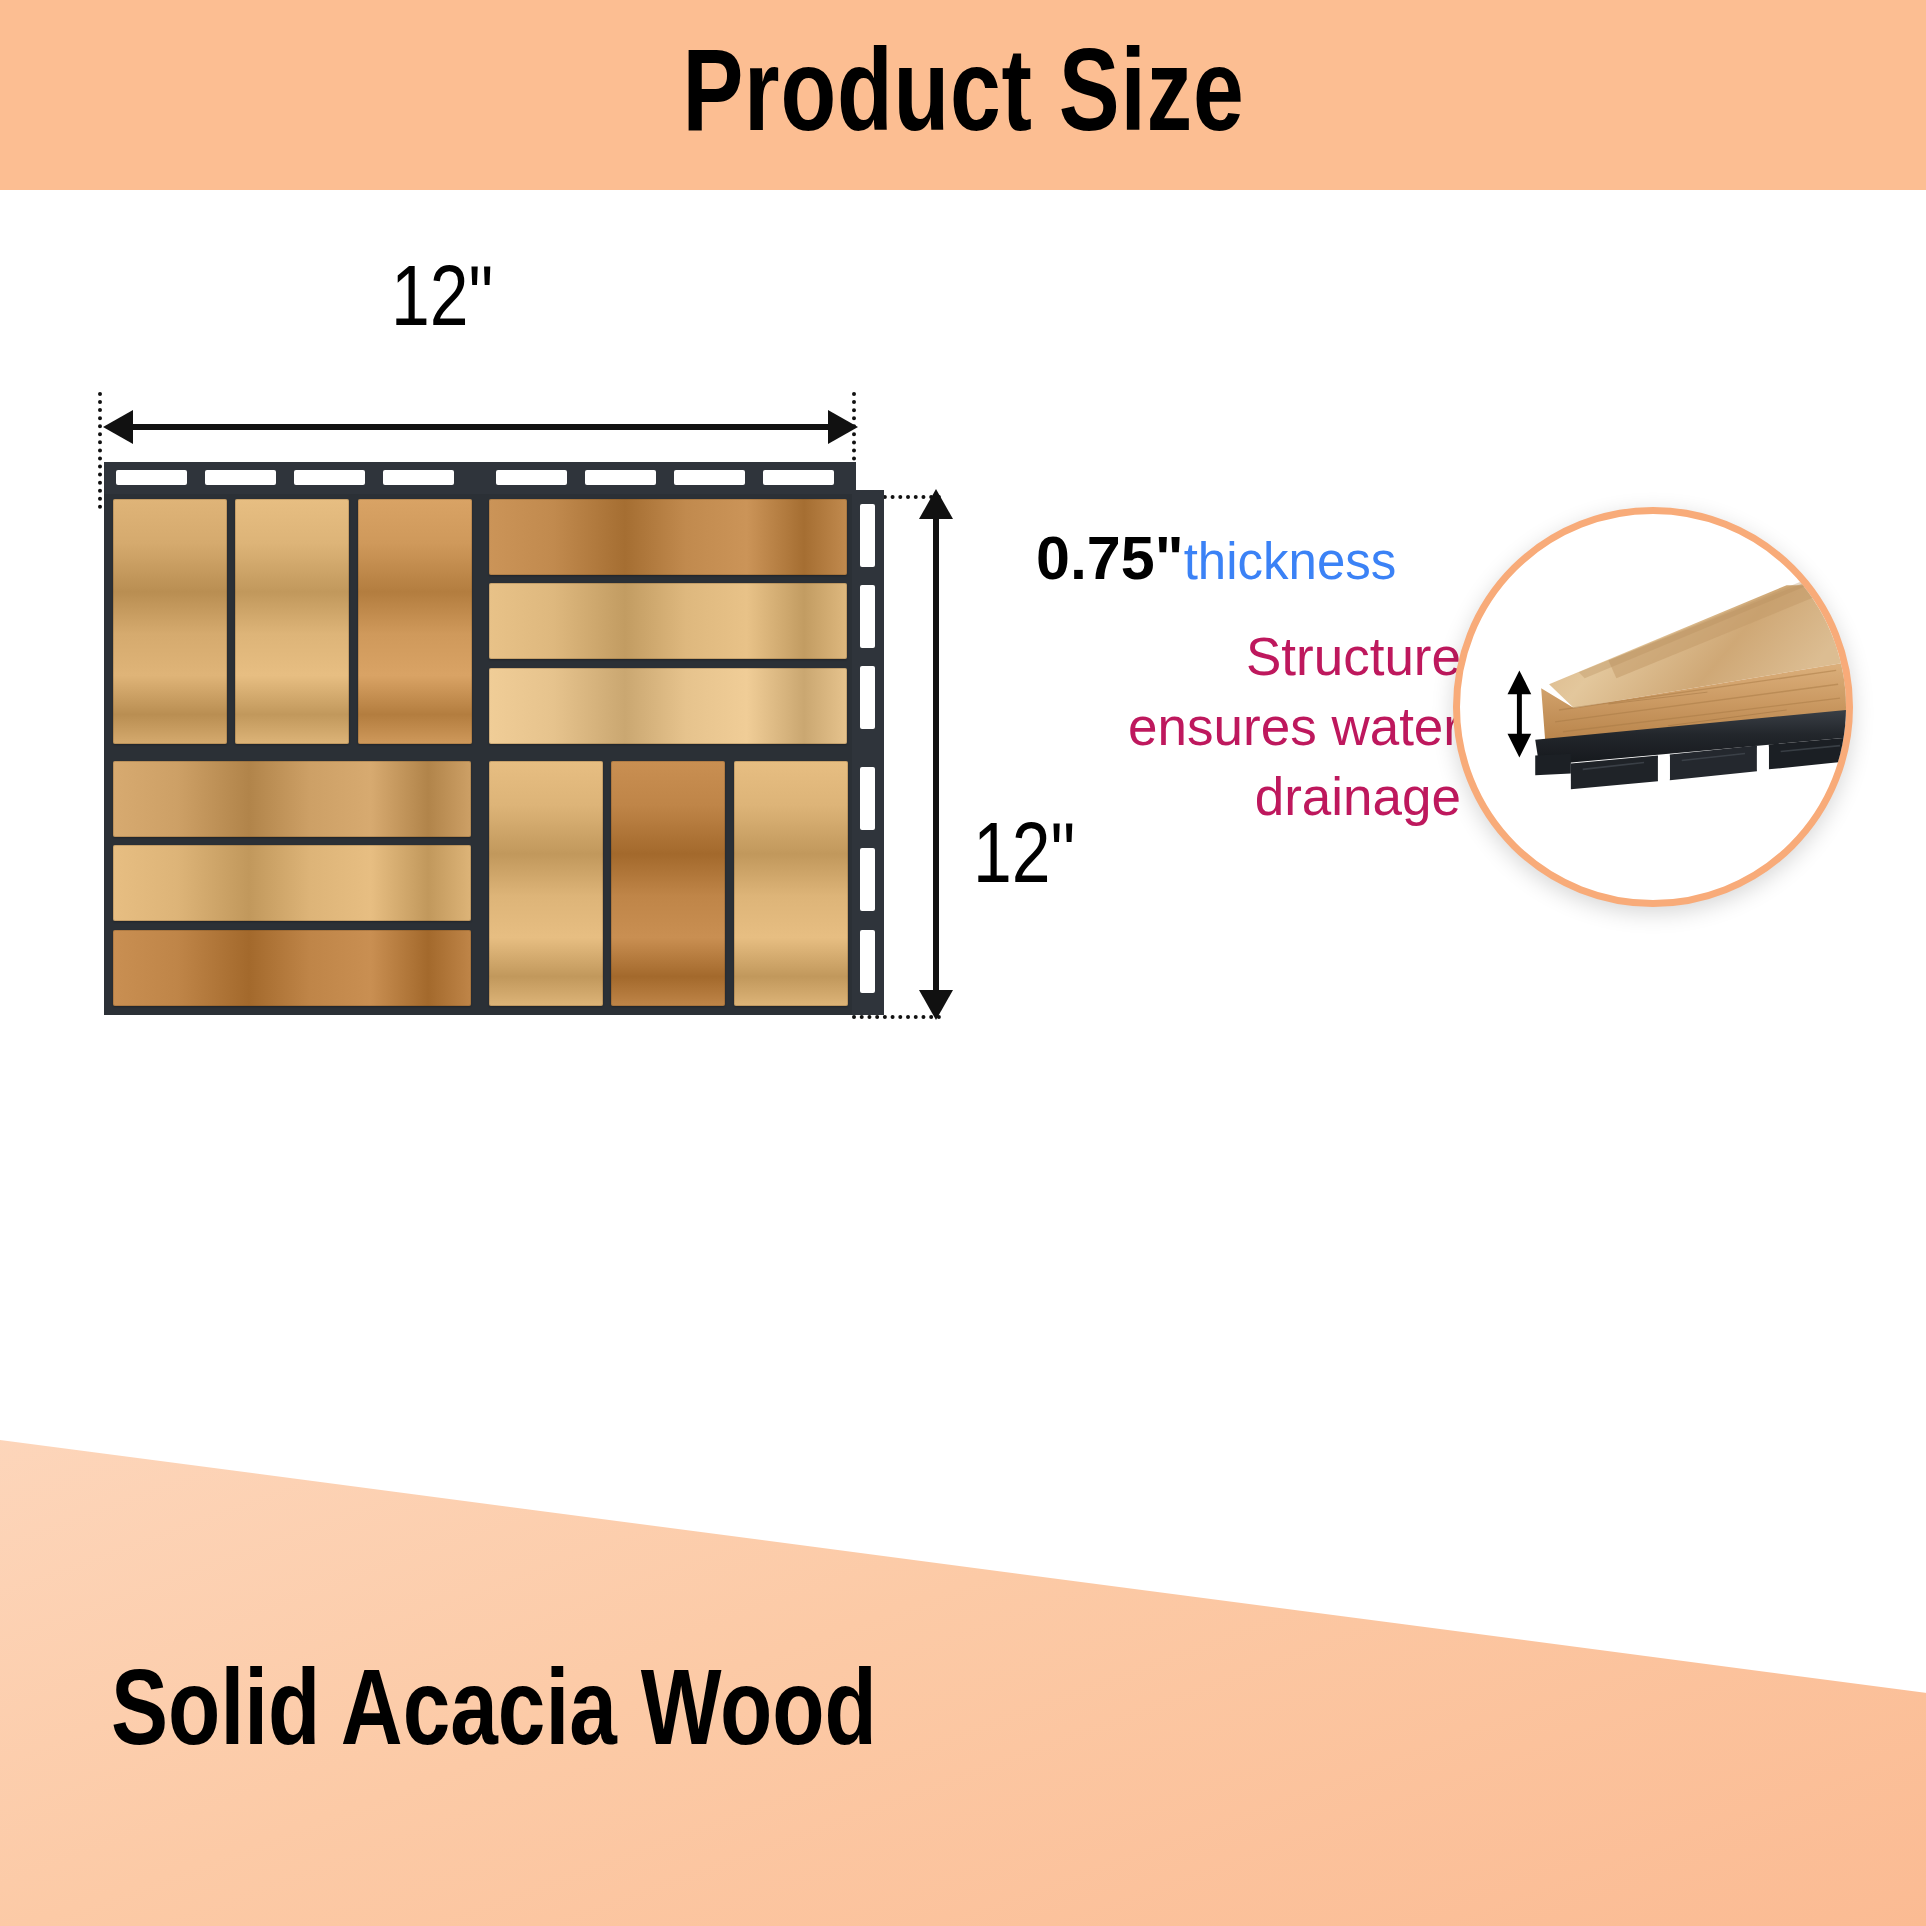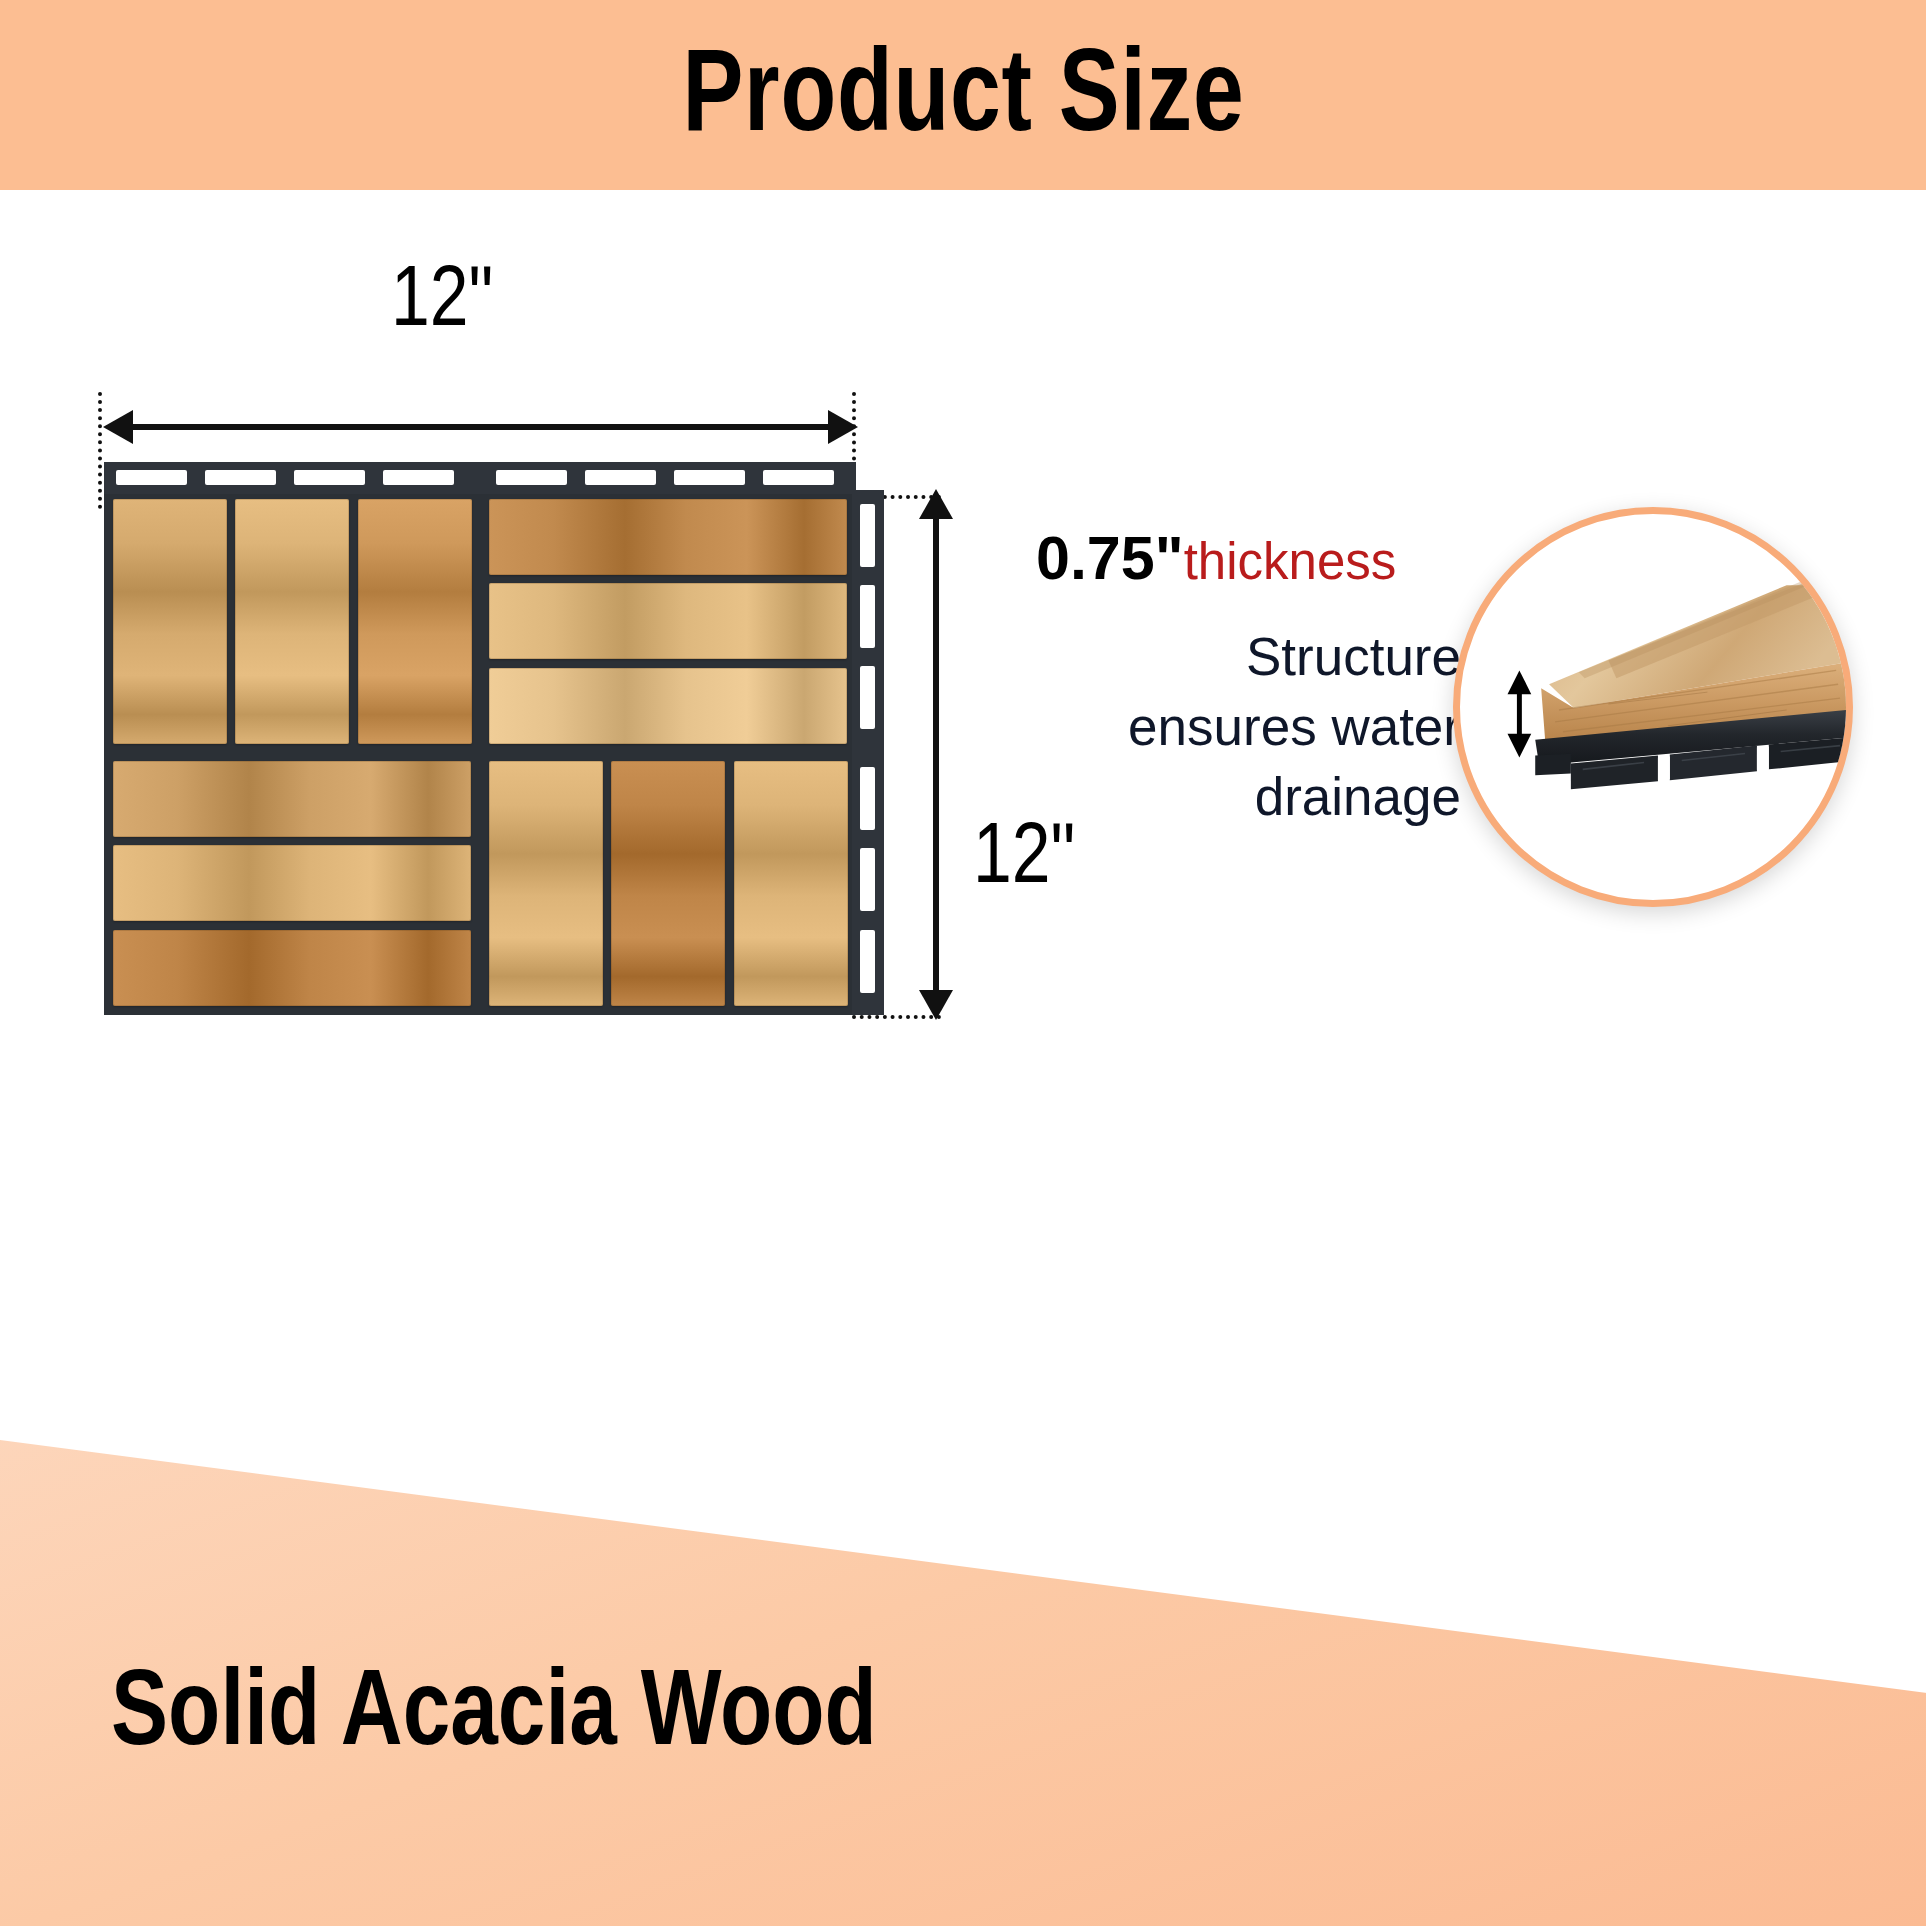--- a/index.html
+++ b/index.html
@@ -83,25 +83,25 @@
     background:#c89a62;
     box-shadow:inset 0 0 0 1px rgba(0,0,0,.08);
   }
 
   
   #thick-line{
     position:absolute;left:1036px;top:523px;width:455px;
     text-align:left;white-space:nowrap;
   }
   #thick-num{font-size:61px;font-weight:bold;color:#000;}
-  #thick-word{font-size:51px;font-weight:400;color:#b91c1c;}
+  #thick-word{font-size:51px;font-weight:400;color:#3b82f6;}
   #drain-text{
     position:absolute;left:1045px;top:622px;width:416px;
     text-align:right;
-    font-size:53px;line-height:1.32;color:#0f172a;font-weight:400;
+    font-size:53px;line-height:1.32;color:#be185d;font-weight:400;
   }
 
   
   #circle-inset{
     position:absolute;left:1453px;top:507px;width:386px;height:386px;
     border-radius:50%;
     background:#ffffff;
     border:7px solid #f8ab79;
     box-shadow:0 6px 22px rgba(0,0,0,.16);
     overflow:hidden;

